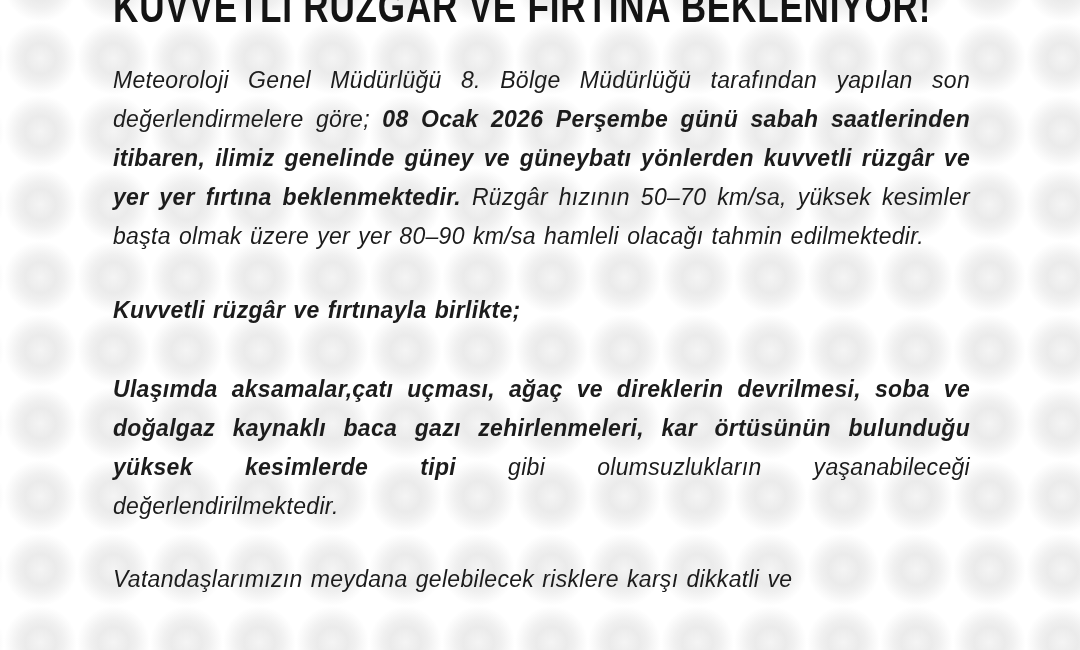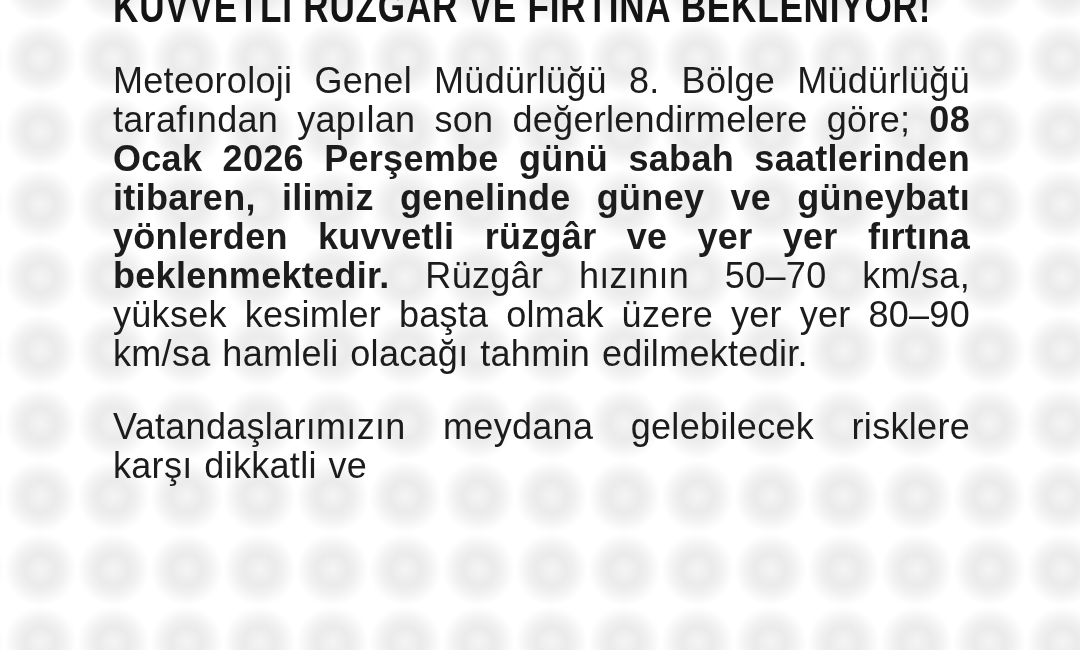--- a/index.html
+++ b/index.html
@@ -35,43 +35,46 @@
     line-height: 45px;
     font-weight: bold;
     letter-spacing: 1px;
     white-space: nowrap;
     transform: scaleX(0.78);
     transform-origin: left top;
     color: #141414;
   }
   .para {
     margin: 0;
-    font-size: 36px;
+    font-size: 23px;
     line-height: 39px;
     letter-spacing: 0.3px;
     word-spacing: 1.5px;
     text-align: justify;
     color: #1c1c1c;
+    font-style: italic;
   }
   .para .b {
     font-weight: bold;
   }
   .p-forecast { margin-top: 32px; }
   .p-subhead  { margin-top: 35px; text-align: left; font-weight: bold; }
   .p-risks    { margin-top: 40px; }
   .p-advice   { margin-top: 34px; }  
 </style>
 </head>
 <body>
 
 <div class="page">
   <div class="doc">
 
     <h1 class="title">KUVVETLİ RÜZGAR VE FIRTINA BEKLENİYOR!</h1>
 
     <p class="para p-forecast"><span>Meteoroloji Genel Müdürlüğü 8. Bölge Müdürlüğü tarafından yapılan son değerlendirmelere göre; </span><span class="b">08 Ocak 2026 Perşembe günü sabah saatlerinden itibaren, ilimiz genelinde güney ve güneybatı yönlerden kuvvetli rüzgâr ve yer yer fırtına beklenmektedir.</span><span> Rüzgâr hızının 50–70 km/sa, yüksek kesimler başta olmak üzere yer yer 80–90 km/sa hamleli olacağı tahmin edilmektedir.</span></p>
 
+    <p class="para p-subhead"><span class="b">Kuvvetli rüzgâr ve fırtınayla birlikte;</span></p>
 
+    <p class="para p-risks"><span class="b">Ulaşımda aksamalar,çatı uçması, ağaç ve direklerin devrilmesi, soba ve doğalgaz kaynaklı baca gazı zehirlenmeleri, kar örtüsünün bulunduğu yüksek kesimlerde tipi </span><span>gibi olumsuzlukların yaşanabileceği değerlendirilmektedir.</span></p>
 
     <p class="para p-advice"><span>Vatandaşlarımızın meydana gelebilecek risklere karşı dikkatli ve</span></p>
 
   </div>
 </div>
 
 </body></html>

